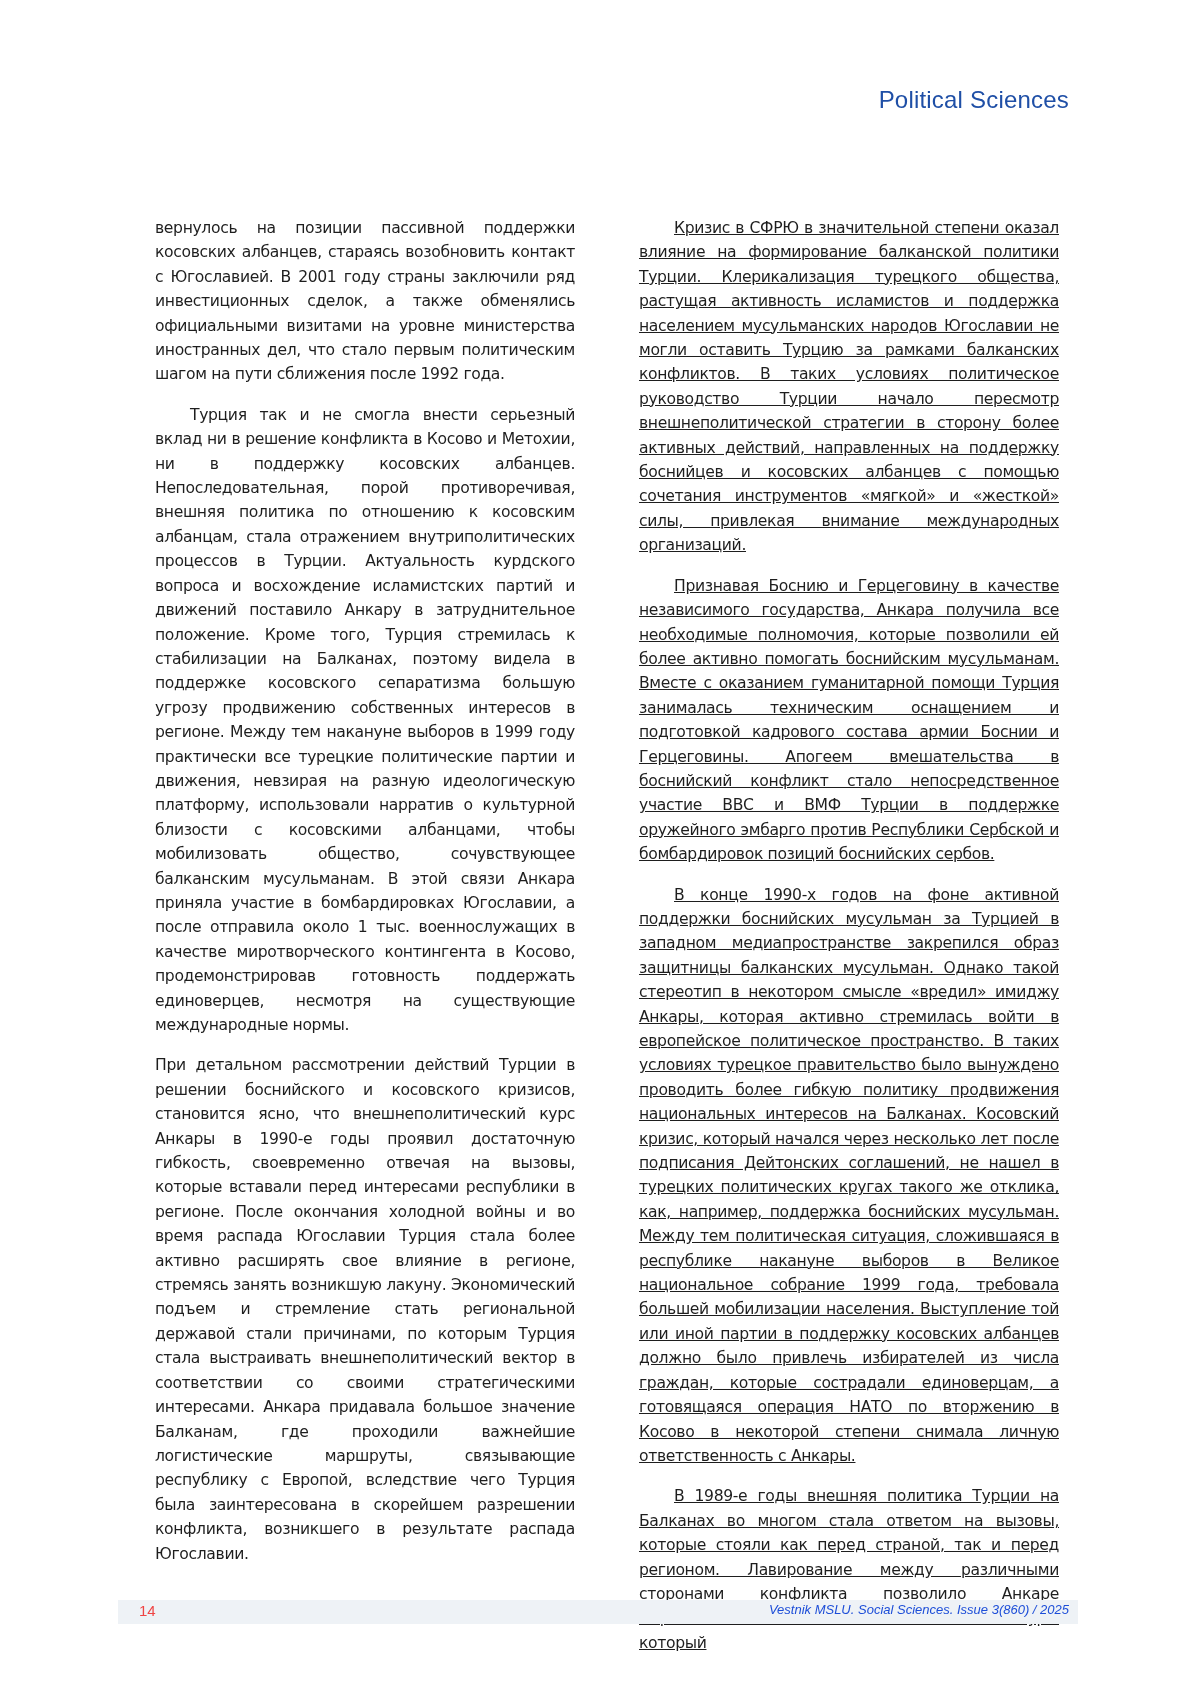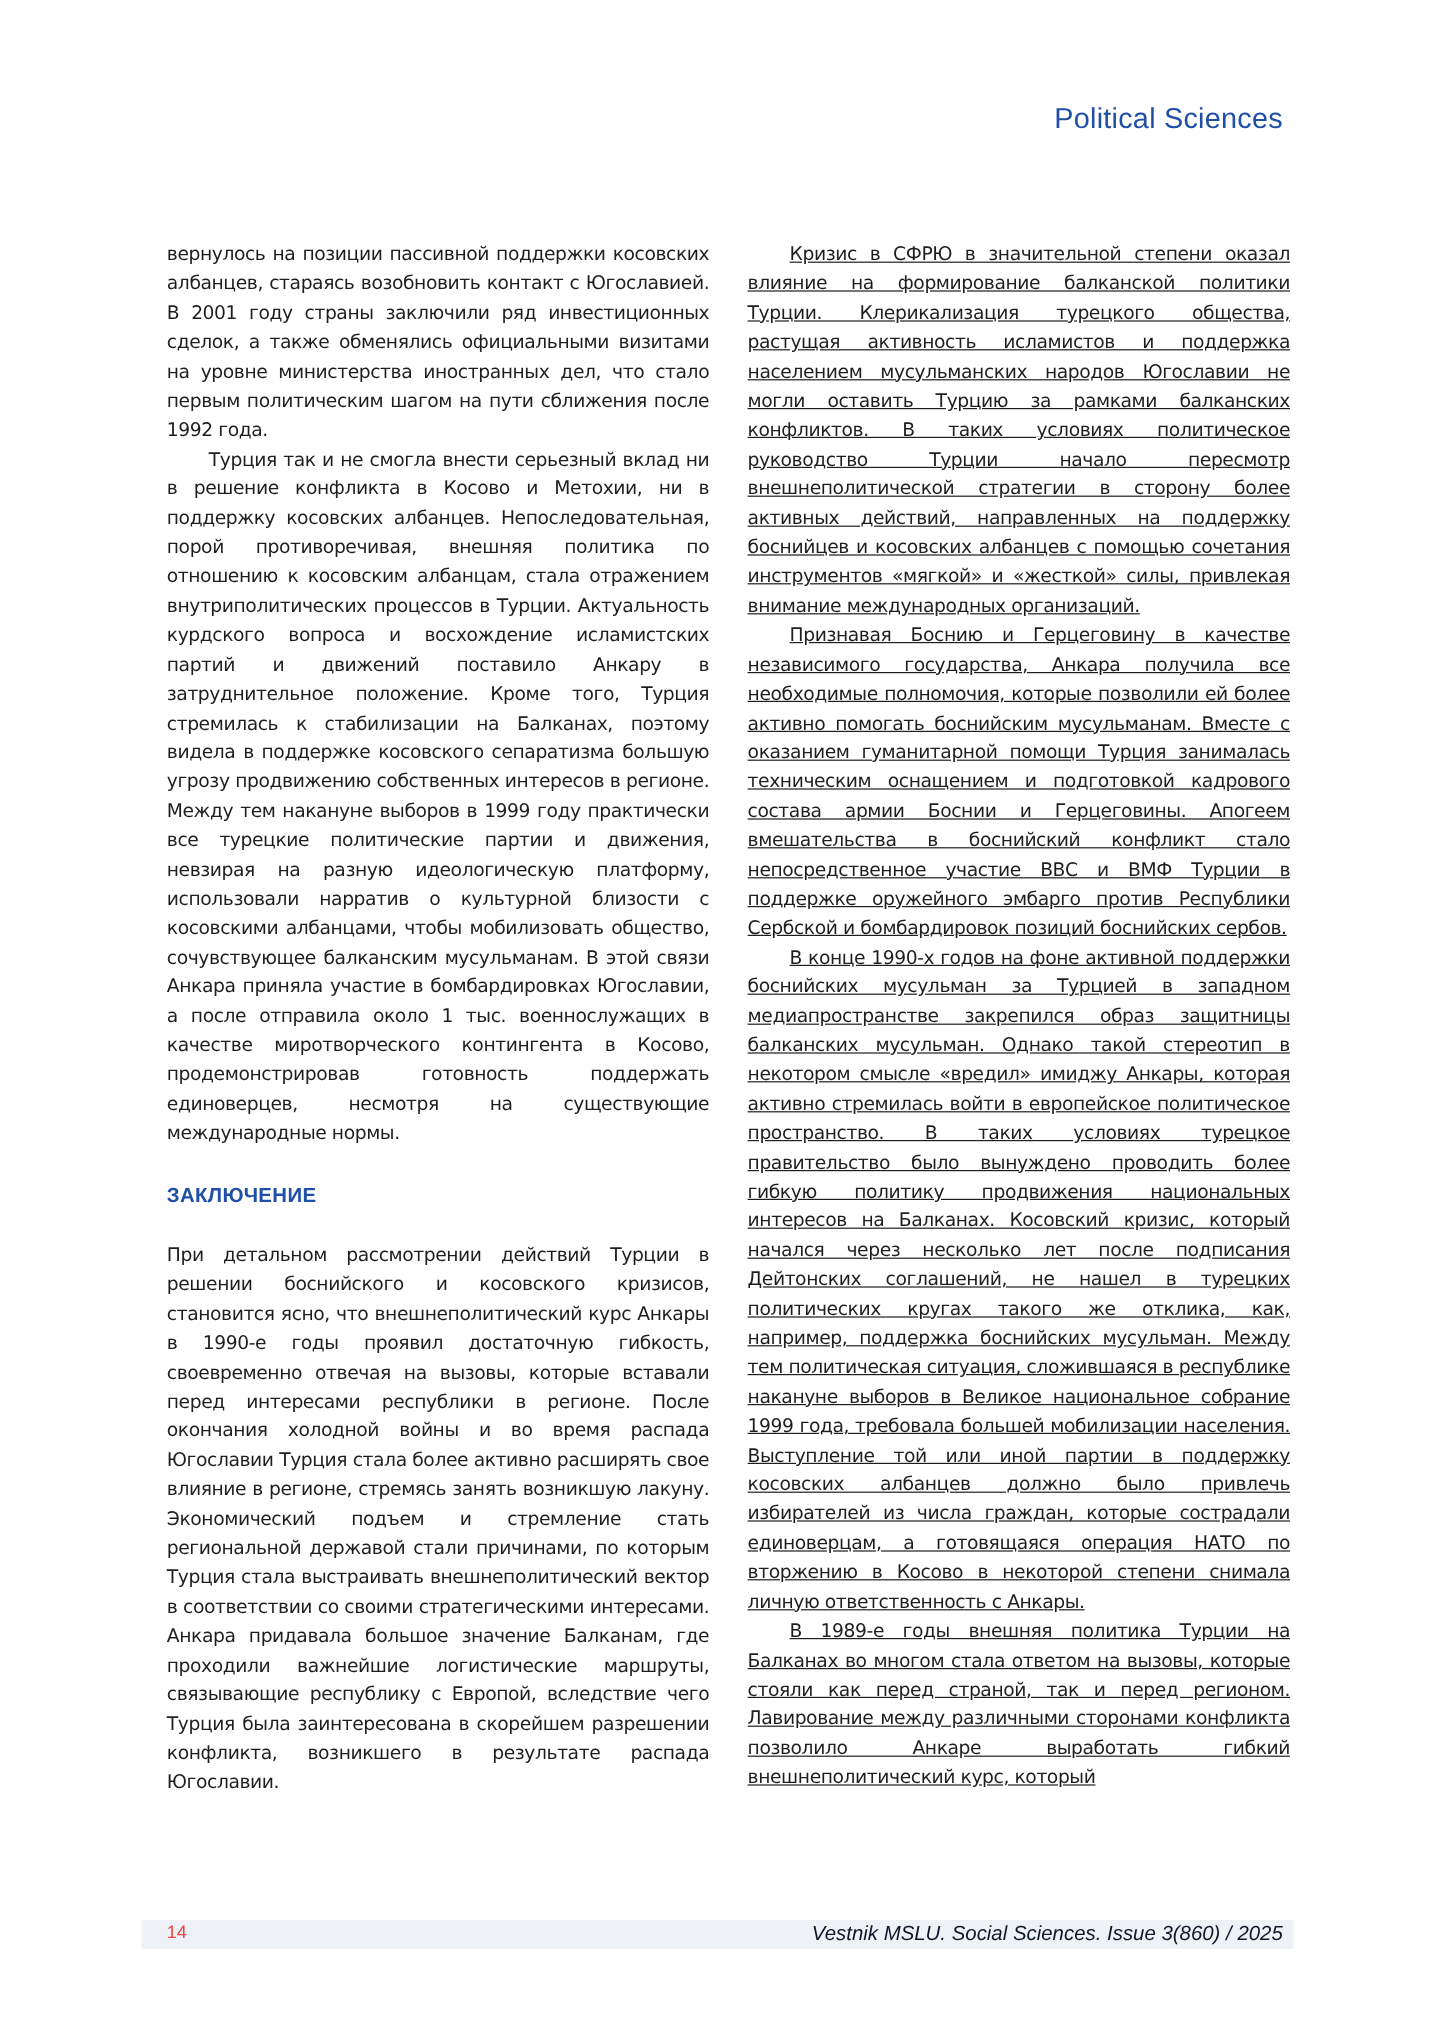--- a/index.html
+++ b/index.html
@@ -9,49 +9,48 @@
       font-family: "Liberation Sans", sans-serif; font-size: 24px;
       color: #1f4fa6; letter-spacing: 0.2px;
     }
     .column {
       position: absolute; top: 200px; width: 452px;
       font-family: "DejaVu Sans", sans-serif; font-size: 15.6px;
       line-height: 24.4px; color: #1e1e1e; letter-spacing: -0.35px;
     }
     .col-left { left: 139px; }
     .col-right { left: 623px; text-decoration: underline; }
-    .column p { margin: 0; text-align: justify; hyphens: manual; }
+    .column p { margin: 16px; text-align: justify; hyphens: manual; }
     .column p.indent { text-indent: 35px; }
     .section-heading {
       font-family: "Liberation Sans", sans-serif; font-weight: bold;
       font-size: 17px; color: #1f4fa6; margin: 28px 0 25px 0; letter-spacing: 0.3px;
     }
     .footer-band {
       position: absolute; top: 1600px; left: 118px; width: 960px; height: 24px;
       background: #eef2f6;
     }
     .page-number {
       position: absolute; top: 1602px; left: 139px;
       font-family: "Liberation Sans", sans-serif; font-size: 15px; color: #ef4444;
     }
     .journal-info {
       position: absolute; top: 1602px; right: 131px;
-      font-family: "Liberation Sans", sans-serif; font-size: 17px; font-style: italic;
-      color: #0f172a;
+      font-family: "Liberation Sans", sans-serif; font-size: 13px; font-style: italic;
+      color: #1d4ed8;
     }
   </style>
 </head>
 <body>
 
 <div class="page-header">Political Sciences</div>
 
 <div class="column col-left">
   <p>вернулось на позиции пассивной поддержки косовских албанцев, стараясь возобновить контакт с Югославией. В 2001 году страны заключили ряд инвестиционных сделок, а также обменялись официальными визитами на уровне министерства иностранных дел, что стало первым политическим шагом на пути сближения после 1992 года.</p>
   <p class="indent">Турция так и не смогла внести серьезный вклад ни в решение конфликта в Косово и Метохии, ни в поддержку косовских албанцев. Непоследовательная, порой противоречивая, внешняя политика по отношению к косовским албанцам, стала отражением внутриполитических процессов в Турции. Актуальность курдского вопроса и восхождение исламистских партий и движений поставило Анкару в затруднительное положение. Кроме того, Турция стремилась к стабилизации на Балканах, поэтому видела в поддержке косовского сепаратизма большую угрозу продвижению собственных интересов в регионе. Между тем накануне выборов в 1999 году практически все турецкие политические партии и движения, невзирая на разную идеологическую платформу, использовали нарратив о культурной близости с косовскими албанцами, чтобы мобилизовать общество, сочувствующее балканским мусульманам. В этой связи Анкара приняла участие в бомбардировках Югославии, а после отправила около 1 тыс. военнослужащих в качестве миротворческого контингента в Косово, продемонстрировав готовность поддержать единоверцев, несмотря на существующие международные нормы.</p>
-  <div class="section-heading">ЗАКЛЮЧЕНИЕ</div>
   <p>При детальном рассмотрении действий Турции в решении боснийского и косовского кризисов, становится ясно, что внешнеполитический курс Анкары в 1990-е годы проявил достаточную гибкость, своевременно отвечая на вызовы, которые вставали перед интересами республики в регионе. После окончания холодной войны и во время распада Югославии Турция стала более активно расширять свое влияние в регионе, стремясь занять возникшую лакуну. Экономический подъем и стремление стать региональной державой стали причинами, по которым Турция стала выстраивать внешнеполитический вектор в соответствии со своими стратегическими интересами. Анкара придавала большое значение Балканам, где проходили важнейшие логистические маршруты, связывающие республику с Европой, вследствие чего Турция была заинтересована в скорейшем разрешении конфликта, возникшего в результате распада Югославии.</p>
 </div>
 
 <div class="column col-right">
   <p class="indent">Кризис в СФРЮ в значительной степени оказал влияние на формирование балканской политики Турции. Клерикализация турецкого общества, растущая активность исламистов и поддержка населением мусульманских народов Югославии не могли оставить Турцию за рамками балканских конфликтов. В таких условиях политическое руководство Турции начало пересмотр внешнеполитической стратегии в сторону более активных действий, направленных на поддержку боснийцев и косовских албанцев с помощью сочетания инструментов «мягкой» и «жесткой» силы, привлекая внимание международных организаций.</p>
   <p class="indent">Признавая Боснию и Герцеговину в качестве независимого государства, Анкара получила все необходимые полномочия, которые позволили ей более активно помогать боснийским мусульманам. Вместе с оказанием гуманитарной помощи Турция занималась техническим оснащением и подготовкой кадрового состава армии Боснии и Герцеговины. Апогеем вмешательства в боснийский конфликт стало непосредственное участие ВВС и ВМФ Турции в поддержке оружейного эмбарго против Республики Сербской и бомбардировок позиций боснийских сербов.</p>
   <p class="indent">В конце 1990-х годов на фоне активной поддержки боснийских мусульман за Турцией в западном медиапространстве закрепился образ защитницы балканских мусульман. Однако такой стереотип в некотором смысле «вредил» имиджу Анкары, которая активно стремилась войти в европейское политическое пространство. В таких условиях турецкое правительство было вынуждено проводить более гибкую политику продвижения национальных интересов на Балканах. Косовский кризис, который начался через несколько лет после подписания Дейтонских соглашений, не нашел в турецких политических кругах такого же отклика, как, например, поддержка боснийских мусульман. Между тем политическая ситуация, сложившаяся в республике накануне выборов в Великое национальное собрание 1999 года, требовала большей мобилизации населения. Выступление той или иной партии в поддержку косовских албанцев должно было привлечь избирателей из числа граждан, которые сострадали единоверцам, а готовящаяся операция НАТО по вторжению в Косово в некоторой степени снимала личную ответственность с Анкары.</p>
   <p class="indent">В 1989-е годы внешняя политика Турции на Балканах во многом стала ответом на вызовы, которые стояли как перед страной, так и перед регионом. Лавирование между различными сторонами конфликта позволило Анкаре выработать гибкий внешнеполитический курс, который</p>
 </div>
 

